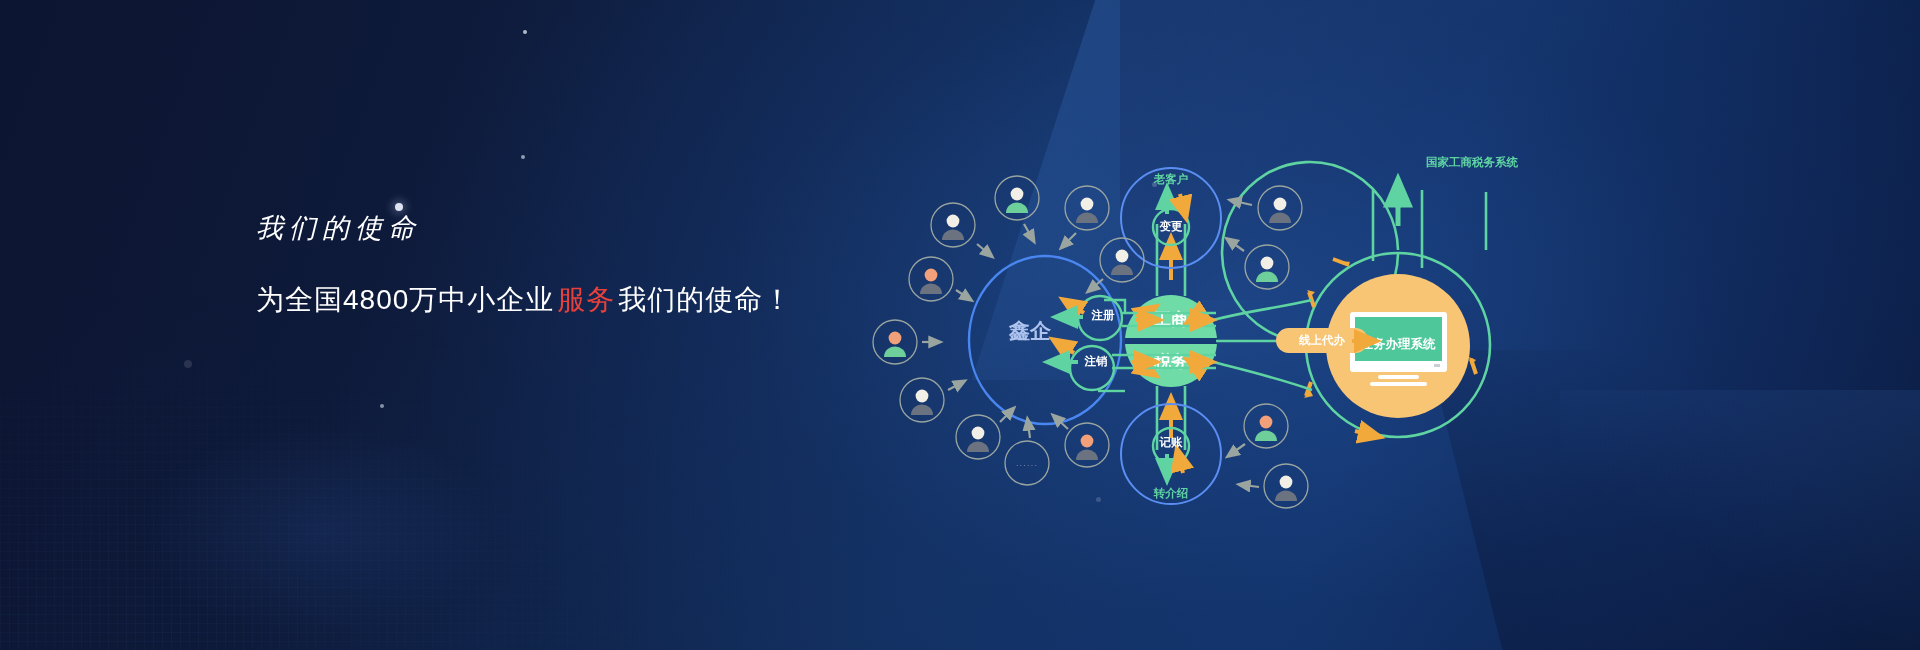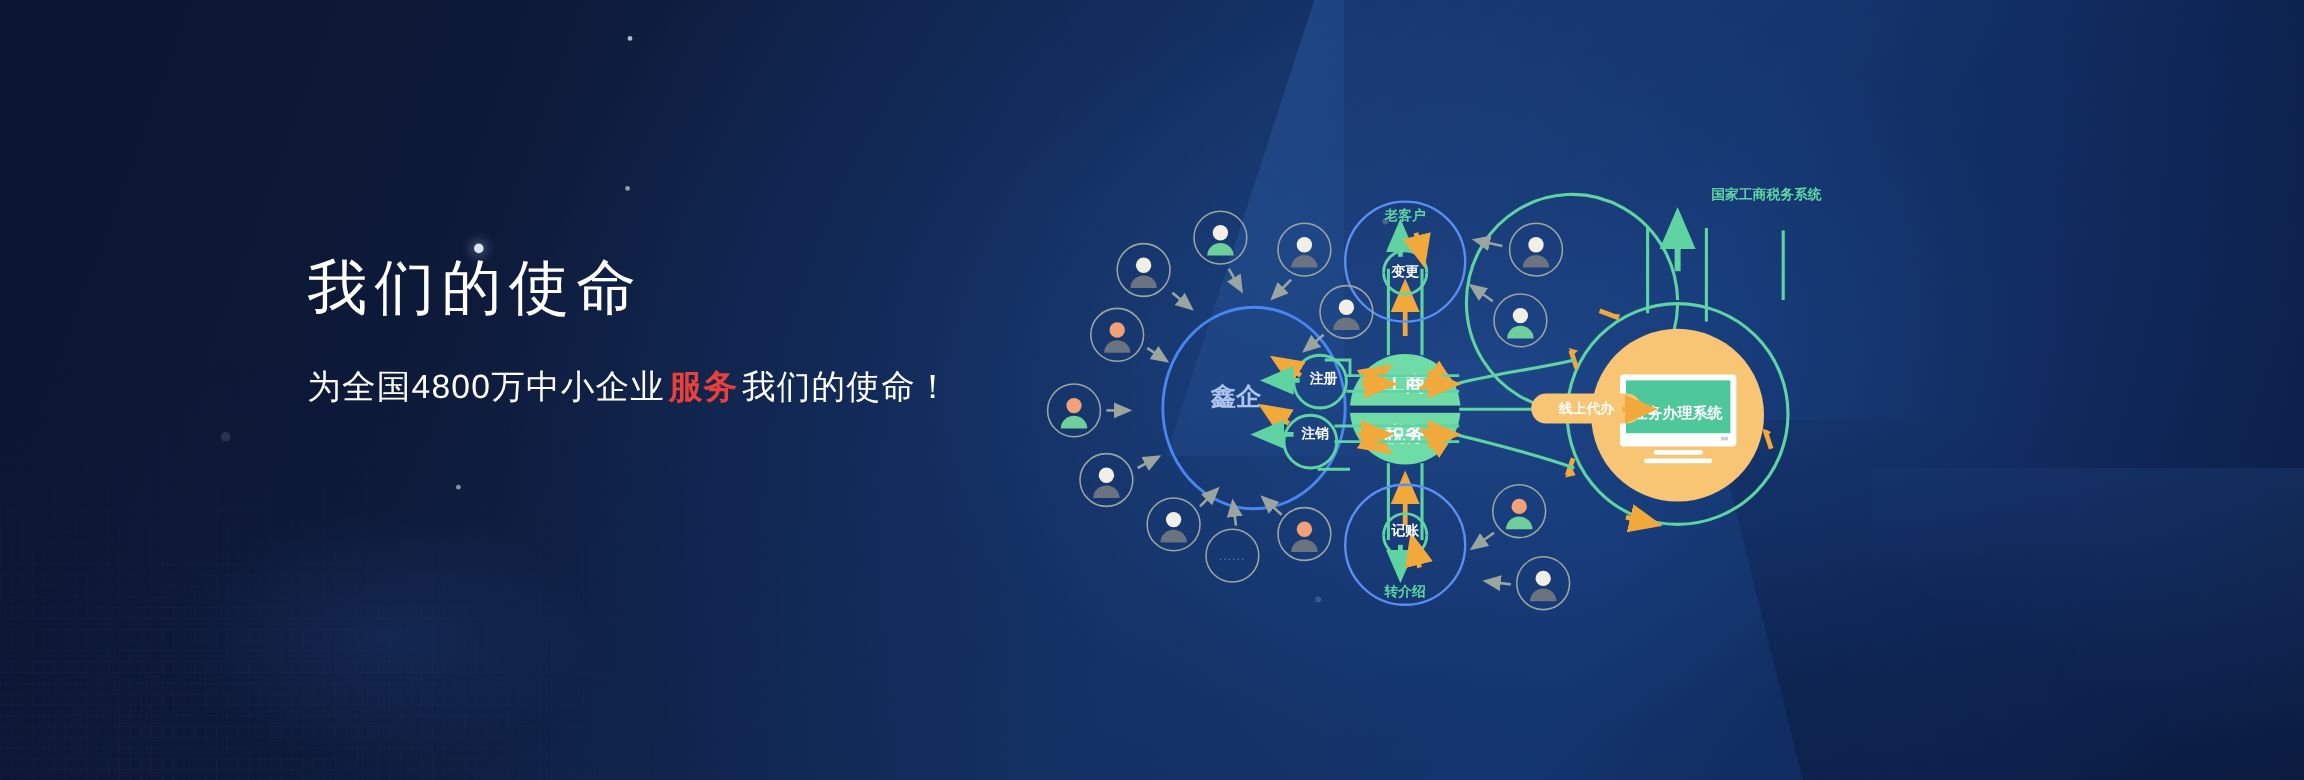--- a/index.html
+++ b/index.html
@@ -51,26 +51,26 @@
     mask-image:radial-gradient(ellipse at 22% 96%, rgba(0,0,0,0.95), rgba(0,0,0,0) 72%);
     pointer-events:none;
   }
 
   .particle{ position:absolute; border-radius:50%; background:#e8eefb; pointer-events:none; }
   .particle.glow{ box-shadow:0 0 9px 3px rgba(200,220,255,0.30); }
 
   
   .copy{ position:absolute; left:256px; top:215px; }
   .headline{
-    font-size:50px; color:#ffffff; letter-spacing:6px; font-weight:400; line-height:1;
+    font-size:27px; color:#ffffff; letter-spacing:6px; font-weight:400; line-height:1;font-style:italic;
   }
   .subline{
     margin-top:39px; font-size:28px; color:#ffffff; letter-spacing:1px; white-space:nowrap;
   }
-  .subline .accent{ color:#e8403a; font-weight:700; padding:0 3px; }
+  .subline .accent{ color:#e8403a; font-weight:400; padding:0 3px; }
 
   
   #diagram{ position:absolute; left:900px; top:150px; width:660px; height:370px; }
   #diagram svg{ display:block; width:660px; height:370px; overflow:visible; }
 
   .lbl{ font-family:"Liberation Sans","DejaVu Sans",sans-serif; }
 </style>
 </head>
 <body>
 

